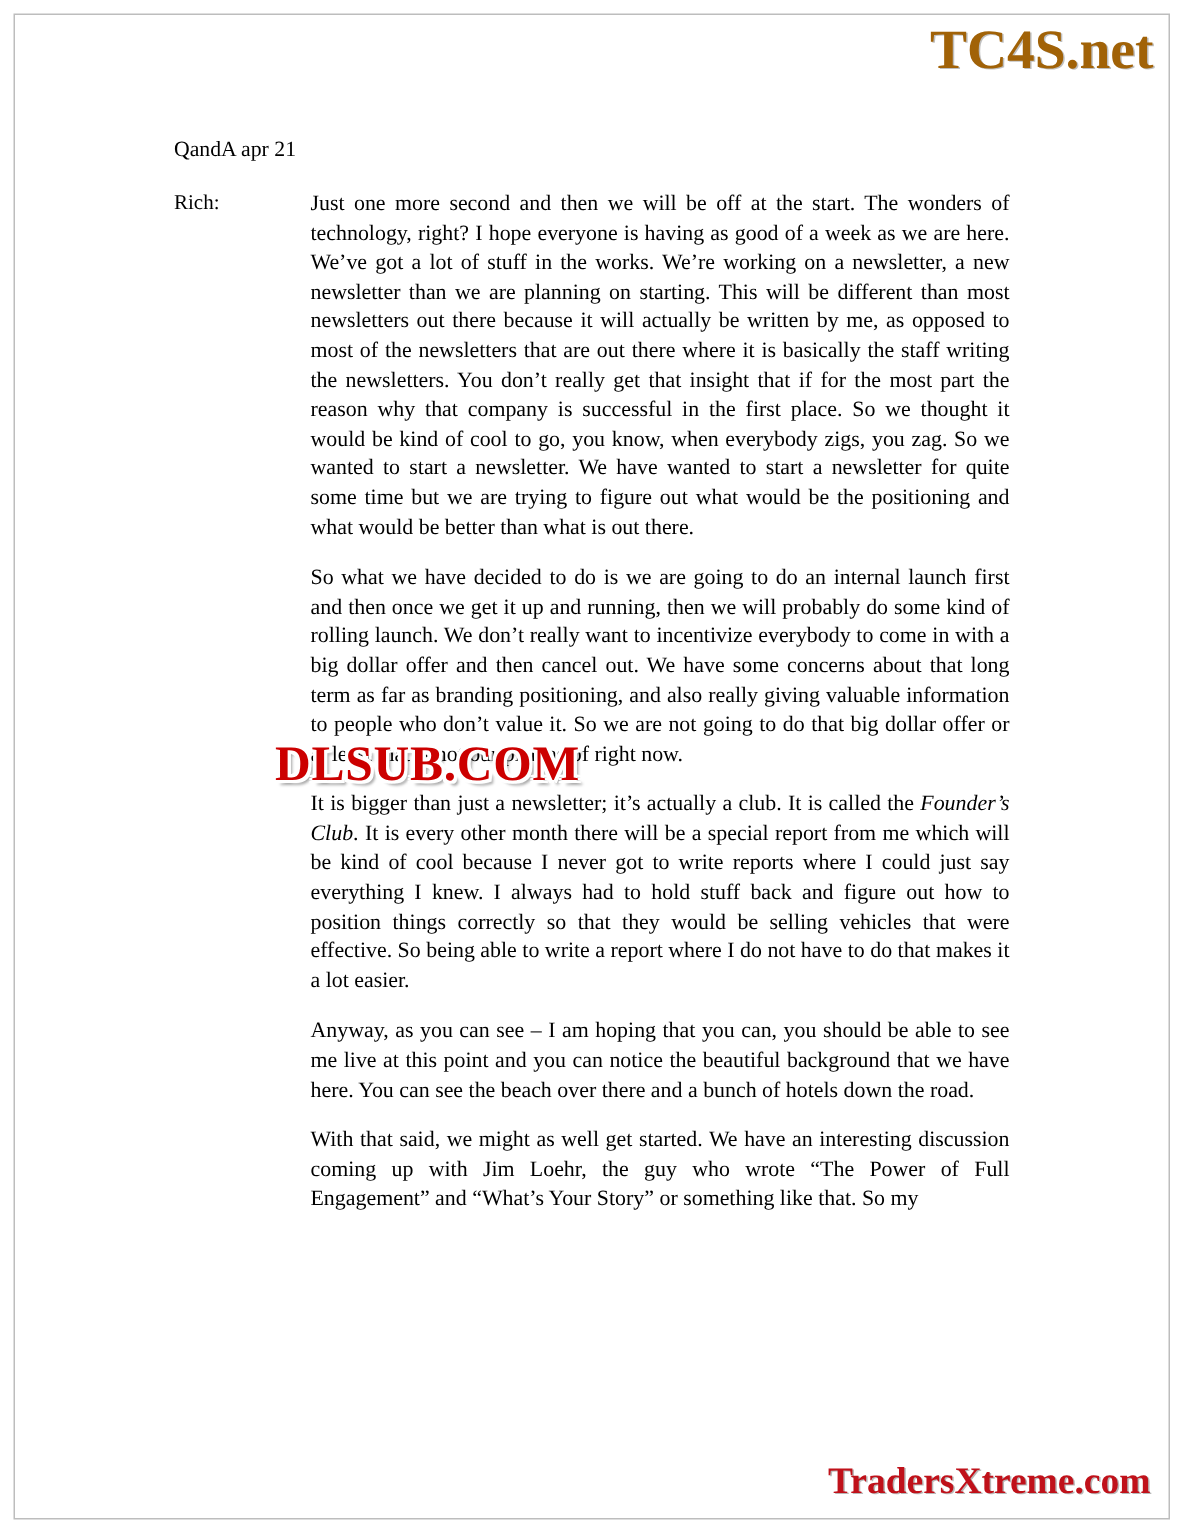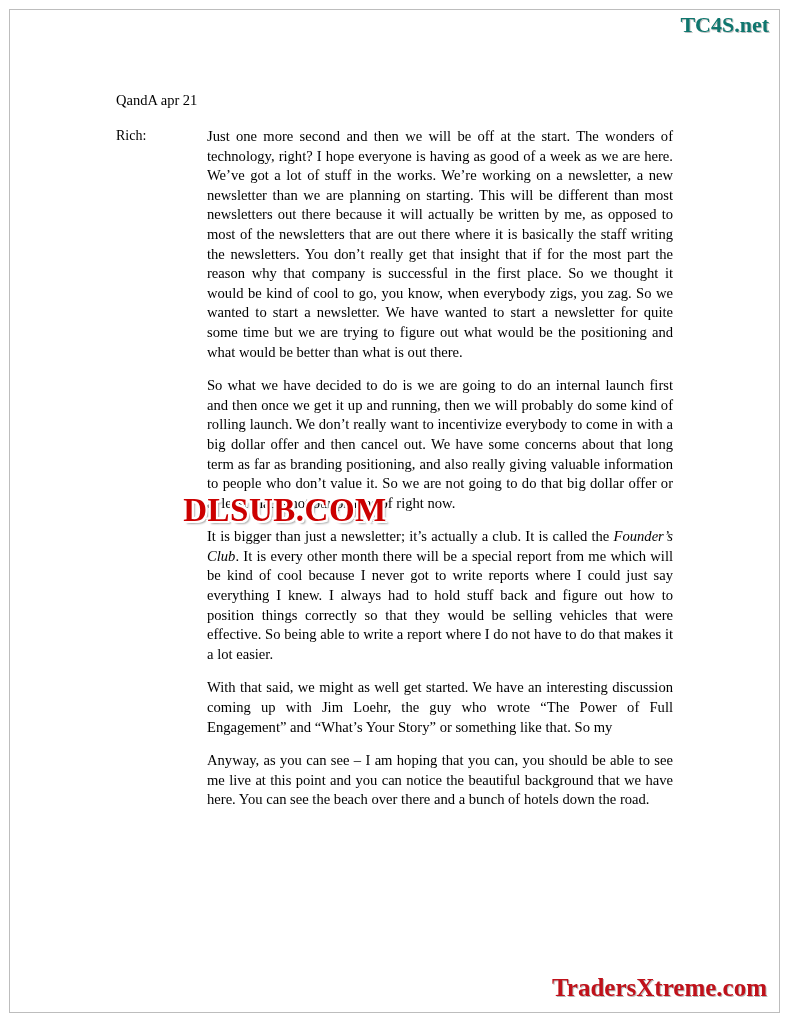--- a/index.html
+++ b/index.html
@@ -25,23 +25,23 @@
     border: 1px solid #bdbdbd;
     box-sizing: border-box;
     pointer-events: none;
   }
 
   .wm-top {
     position: absolute;
     right: 22px;
     top: 12px;
     font-family: "Liberation Serif", serif;
-    font-size: 22px;
+    font-size: 37px;
     font-weight: bold;
-    color: #0f766e;
+    color: #a16207;
     letter-spacing: 0px;
     text-shadow: 1px 1px 0 rgba(0,0,0,0.25);
   }
 
   .wm-bottom {
     position: absolute;
     right: 24px;
     bottom: 22px;
     font-family: "Liberation Serif", serif;
     font-size: 25px;
@@ -122,21 +122,21 @@
 <div class="doc">
 
   <div class="doc-title">QandA apr 21</div>
 
   <div class="speaker">Rich:</div>
 
   <div class="body-col">
     <p>Just one more second and then we will be off at the start. The wonders of technology, right? I hope everyone is having as good of a week as we are here. We’ve got a lot of stuff in the works. We’re working on a newsletter, a new newsletter than we are planning on starting. This will be different than most newsletters out there because it will actually be written by me, as opposed to most of the newsletters that are out there where it is basically the staff writing the newsletters. You don’t really get that insight that if for the most part the reason why that company is successful in the first place. So we thought it would be kind of cool to go, you know, when everybody zigs, you zag. So we wanted to start a newsletter. We have wanted to start a newsletter for quite some time but we are trying to figure out what would be the positioning and what would be better than what is out there.</p>
     <p>So what we have decided to do is we are going to do an internal launch first and then once we get it up and running, then we will probably do some kind of rolling launch. We don’t really want to incentivize everybody to come in with a big dollar offer and then cancel out. We have some concerns about that long term as far as branding positioning, and also really giving valuable information to people who don’t value it. So we are not going to do that big dollar offer or at least that is not our plan as of right now.</p>
     <p>It is bigger than just a newsletter; it’s actually a club. It is called the <span class="ital">Founder’s Club</span>. It is every other month there will be a special report from me which will be kind of cool because I never got to write reports where I could just say everything I knew. I always had to hold stuff back and figure out how to position things correctly so that they would be selling vehicles that were effective. So being able to write a report where I do not have to do that makes it a lot easier.</p>
+    <p>Anyway, as you can see – I am hoping that you can, you should be able to see me live at this point and you can notice the beautiful background that we have here. You can see the beach over there and a bunch of hotels down the road.</p>
     <p>With that said, we might as well get started. We have an interesting discussion coming up with Jim Loehr, the guy who wrote “The Power of Full Engagement” and “What’s Your Story” or something like that. So my</p>
-    <p>Anyway, as you can see – I am hoping that you can, you should be able to see me live at this point and you can notice the beautiful background that we have here. You can see the beach over there and a bunch of hotels down the road.</p>
   </div>
 
 </div>
 
 <div class="wm-top">TC4S.net</div>
 <div class="wm-center">DLSUB.COM</div>
 <div class="wm-bottom">TradersXtreme.com</div>
 
 </body></html>

